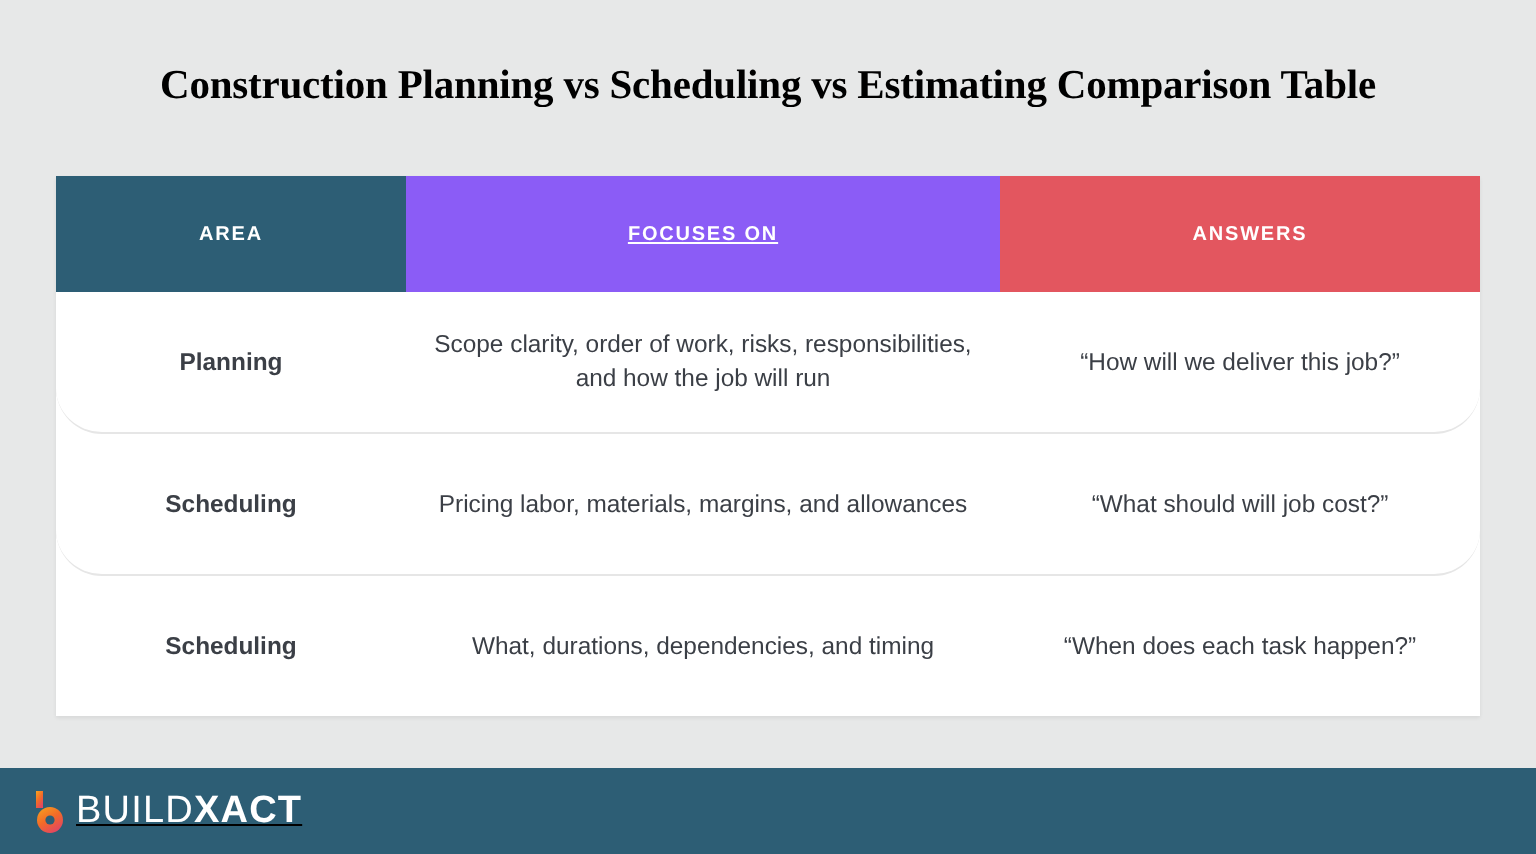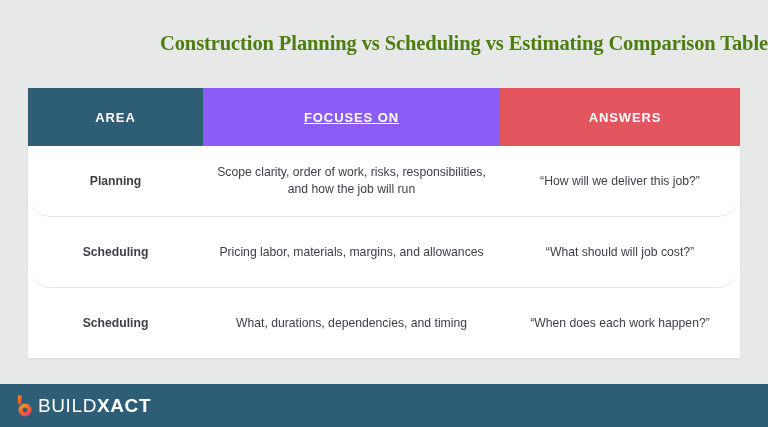--- a/index.html
+++ b/index.html
@@ -20,26 +20,26 @@
     background: #e7e8e8;
     box-sizing: border-box;
   }
 
   
   .title {
     position: absolute;
     top: 30px;
     left: 0;
     width: 768px;
-    text-align: right;
+    text-align: center;
     font-family: "Liberation Serif", serif;
     font-weight: bold;
     font-size: 20.5px;
     letter-spacing: -0.1px;
-    color: #4d7c0f;
+    color: #000000;
     line-height: 26px;
     white-space: nowrap;
   }
 
   
   .table-wrap {
     position: absolute;
     left: 28px;
     top: 88px;
     width: 712px;
@@ -56,21 +56,21 @@
 
   
   .thead .cell {
     height: 58px;
     display: flex;
     align-items: center;
     justify-content: center;
     color: #ffffff;
     font-family: "Liberation Sans", sans-serif;
     font-weight: bold;
-    font-size: 13px;
+    font-size: 10px;
     letter-spacing: 0.9px;
     text-transform: uppercase;
     box-sizing: border-box;
   }
   .th-area   { background: #2d5e75; }
   .th-focus  { background: #8b5cf6; text-decoration: underline; }
   .th-answer { background: #e3565f; padding-left: 10px; }
 
   
   .tbody .row {
@@ -107,20 +107,21 @@
     width: 768px;
     height: 43px;
     background: #2d5e75;
     display: flex;
     align-items: center;
   }
   .logo {
     display: flex;
     align-items: center;
     margin-left: 16px;
+    text-decoration: underline;
   }
   .logo-mark {
     width: 19px;
     height: 22px;
     margin-right: 3px;
     display: block;
   }
   .logo-text {
     font-family: "Liberation Sans", sans-serif;
     font-size: 19px;
@@ -158,21 +159,21 @@
 
       <div class="row">
         <div class="cell cell-area col-area">Scheduling</div>
         <div class="cell cell-focus col-focus">Pricing labor, materials, margins, and allowances</div>
         <div class="cell cell-answer col-answer">“What should will job cost?”</div>
       </div>
 
       <div class="row">
         <div class="cell cell-area col-area">Scheduling</div>
         <div class="cell cell-focus col-focus">What, durations, dependencies, and timing</div>
-        <div class="cell cell-answer col-answer">“When does each work happen?”</div>
+        <div class="cell cell-answer col-answer">“When does each task happen?”</div>
       </div>
 
     </div>
   </div>
 
   <div class="footer">
     <div class="logo">
       <svg class="logo-mark" viewBox="0 0 38 44">
         <defs>
           <linearGradient id="bgrad" x1="0" y1="0" x2="0.6" y2="1">

